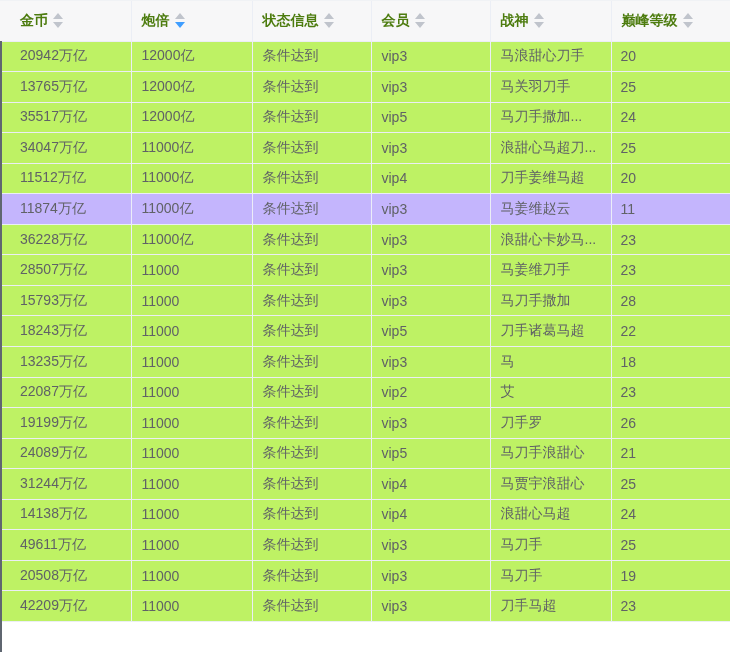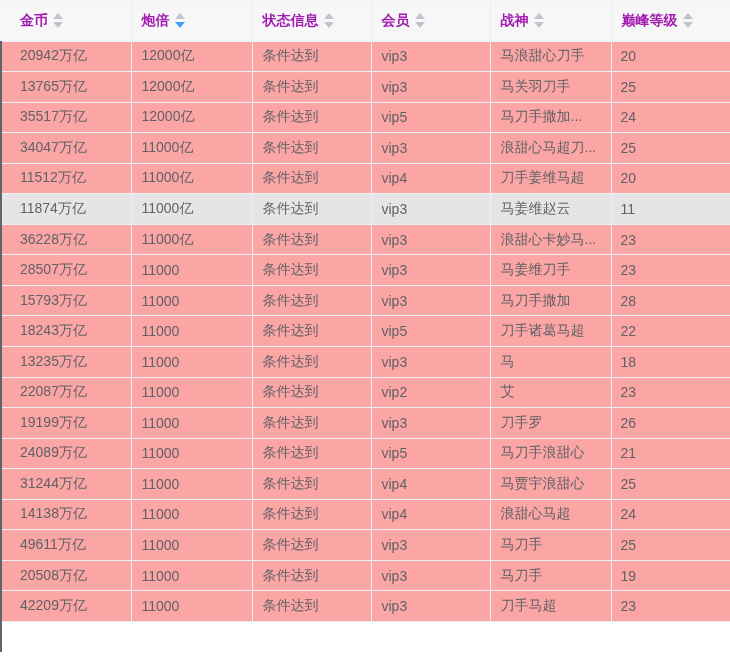--- a/index.html
+++ b/index.html
@@ -19,21 +19,21 @@
   table {
     border-collapse: collapse;
     table-layout: fixed;
     width: 730px;
     font-size: 14px;
   }
   thead th {
     height: 40px;
     box-sizing: border-box;
     background: #f7f7f8;
-    color: #a21caf;
+    color: #4d7c0f;
     font-weight: bold;
     text-align: left;
     padding: 0 10px;
     border-bottom: 1px solid #ebeef5;
     border-right: 1px solid #ebeef5;
     white-space: nowrap;
     overflow: hidden;
     cursor: pointer;
   }
   thead th:last-child { border-right: none; }
@@ -45,22 +45,22 @@
     padding: 0 10px;
     border-bottom: 1px solid #ebeef5;
     border-right: 1px solid #ebeef5;
     white-space: nowrap;
     overflow: hidden;
     text-overflow: clip;
     vertical-align: middle;
   }
   tbody td:last-child { border-right: none; padding-left: 9px; }
   tbody td:first-child { padding-left: 20px; }
-  tbody tr { background: #fca5a5; }
-  tbody tr.highlight { background: #e5e5e5; }
+  tbody tr { background: #bef264; }
+  tbody tr.highlight { background: #c4b5fd; }
   .caret-wrapper {
     display: inline-flex;
     flex-direction: column;
     align-items: center;
     vertical-align: middle;
     margin-left: 5px;
     position: relative;
     top: -1px;
   }
   .sort-caret {

